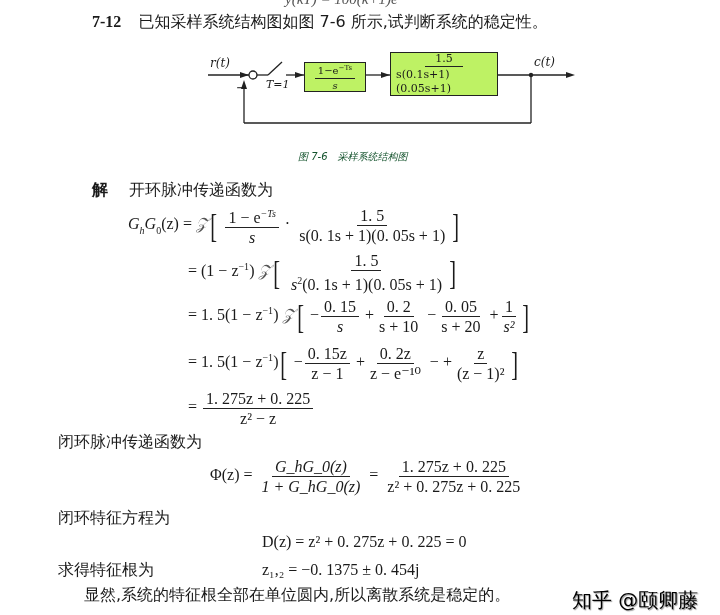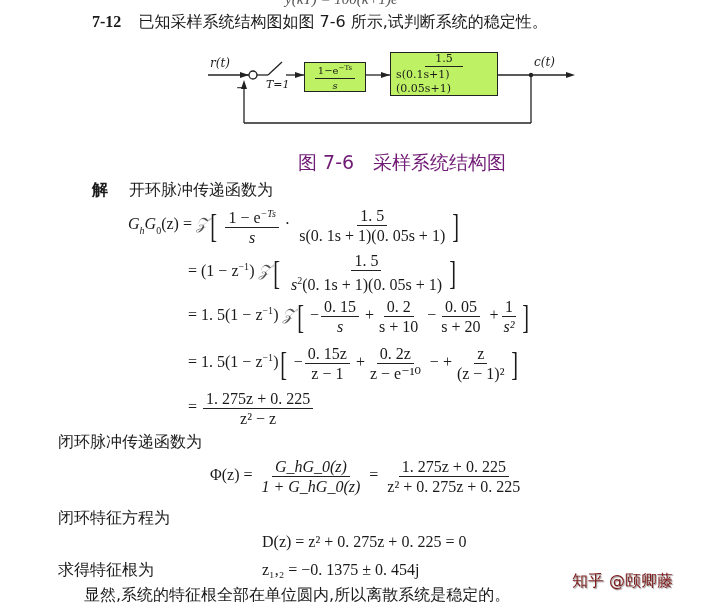--- a/index.html
+++ b/index.html
@@ -13,21 +13,21 @@
   .it { font-style: italic; }
   .math { font-family: "Liberation Serif", "DejaVu Serif", serif; font-size: 16px; }
   .frac { display: inline-flex; flex-direction: column; align-items: center; vertical-align: middle; margin: 0 2px; }
   .frac .num { padding: 0 3px 1px 3px; border-bottom: 1px solid #222; line-height: 17px; }
   .frac .den { padding: 1px 3px 0 3px; line-height: 17px; }
   .br { font-size: 34px; font-weight: 200; vertical-align: middle; line-height: 1; transform: scaleX(0.6); display: inline-block; }
   .script { font-family: "DejaVu Serif", serif; font-style: italic; color: #555; }
   sup, sub { font-size: 10px; }
   .diagram { position: absolute; left: 200px; top: 50px; width: 380px; height: 85px; }
   .box { position: absolute; border: 1.5px solid #222; background: #bef264; display: flex; align-items: center; justify-content: center; }
-  .wm { color: #7f1d1d; text-shadow: 1px 1px 1px #999; font-size: 16px; }
+  .wm { color: #000000; text-shadow: 1px 1px 1px #999; font-size: 20px; margin-top: 16px; }
 </style>
 </head>
 <body>
 
 <div class="abs it math" style="left:285px; top:-9px; color:#555; font-size:15px;">y(kT) = 100(k+1)e</div>
 
 <div class="abs" style="left:92px; top:12px; font-size:16px;">
   <span style="font-weight:bold; font-family:'Liberation Serif',serif; margin-right:12px;">7-12</span>
   <span class="cjk">已知采样系统结构图如图 7-6 所示,试判断系统的稳定性。</span>
 </div>
@@ -73,21 +73,21 @@
   </div>
   <div class="box" style="left:190px; top:2px; width:106px; height:42px;">
     <div class="frac" style="font-size:11px;">
       <span class="num" style="line-height:14px; padding:0 10px;">1.5</span>
       <span class="den" style="line-height:14px;">s(0.1s+1)(0.05s+1)</span>
     </div>
   </div>
   <div class="abs it" style="left:334px; top:5px; font-size:12px;">c(t)</div>
 </div>
 
-<div class="abs cjk" style="left:298px; top:150px; font-size:19px; color:#701a75;">图 7-6　采样系统结构图</div>
+<div class="abs cjk" style="left:298px; top:150px; font-size:10px; color:#14532d;font-style:italic;">图 7-6　采样系统结构图</div>
 
 <div class="abs cjk" style="left:92px; top:180px; font-size:16px;">
   <span style="font-weight:bold; margin-right:16px;">解</span>
   <span>开环脉冲传递函数为</span>
 </div>
 
 <div class="abs math" style="left:128px; top:205px;">
   <span class="it">G</span><sub class="it">h</sub><span class="it">G</span><sub>0</sub><span>(z) = </span>
   <span class="script">𝒵</span><span class="br">[</span>
   <span class="frac">

